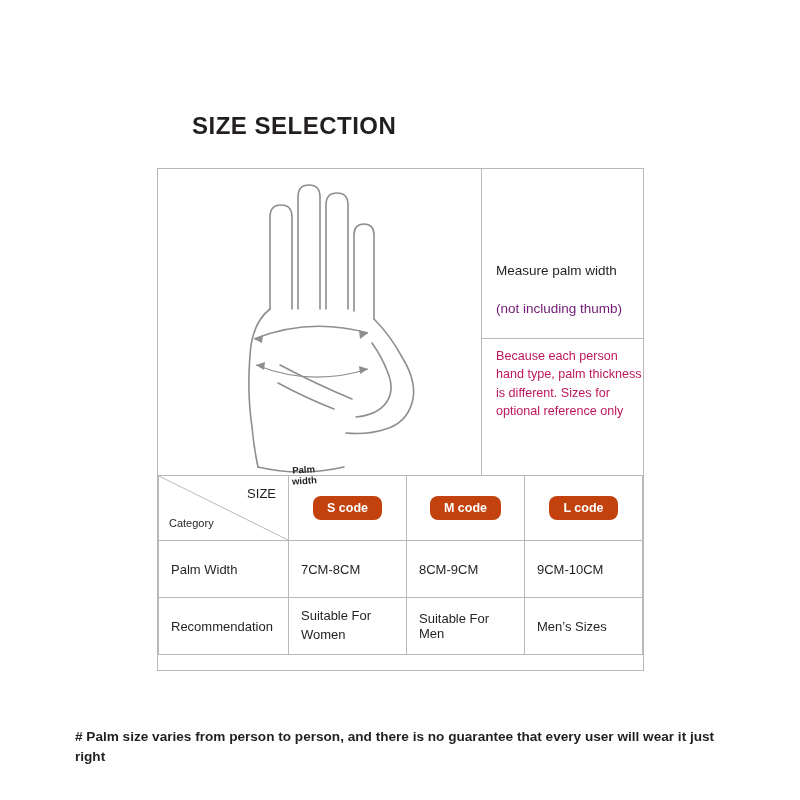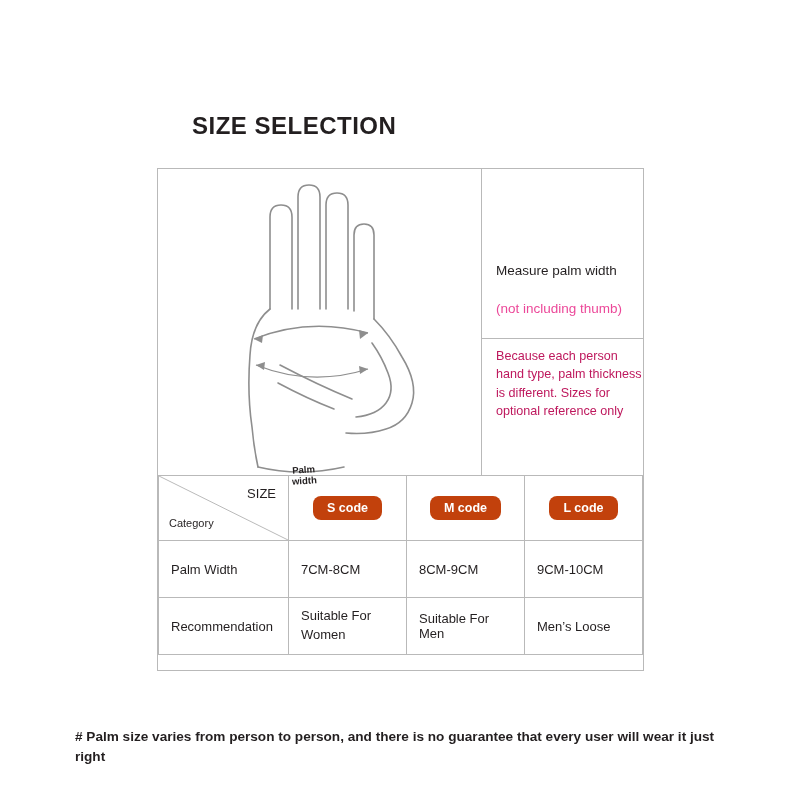--- a/index.html
+++ b/index.html
@@ -69,21 +69,21 @@
     font-size: 13.5px;
     color: #231f20;
     line-height: 1.25;
   }
   .note-sub {
     position: absolute;
     left: 14px;
     top: 132px;
     width: 152px;
     font-size: 13.5px;
-    color: #ec4899;
+    color: #701a75;
     line-height: 1.25;
   }
   .note-divider {
     position: absolute;
     left: 0;
     top: 169px;
     width: 100%;
     height: 1px;
     background: #b9b9b9;
   }
@@ -273,19 +273,19 @@
     <tr>
       <td class="cell-label">Palm  Width</td>
       <td class="cell-value">7CM-8CM</td>
       <td class="cell-value">8CM-9CM</td>
       <td class="cell-value">9CM-10CM</td>
     </tr>
     <tr>
       <td class="cell-label">Recommendation</td>
       <td class="cell-value cell-two-line">Suitable For Women</td>
       <td class="cell-value">Suitable For Men</td>
-      <td class="cell-value">Men’s  Loose</td>
+      <td class="cell-value">Men’s  Sizes</td>
     </tr>
   </tbody>
     </table>
 </div>
 
 <div class="footnote"># Palm size varies from person to person, and there is no guarantee that every user will wear it just right</div>
 
 </body></html>

